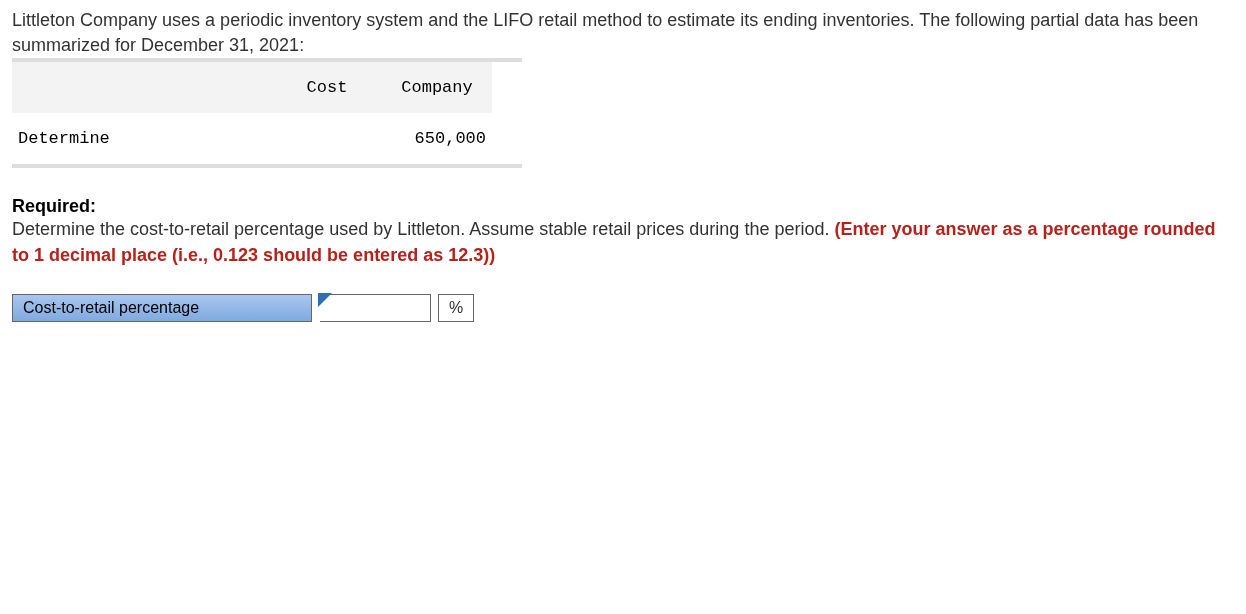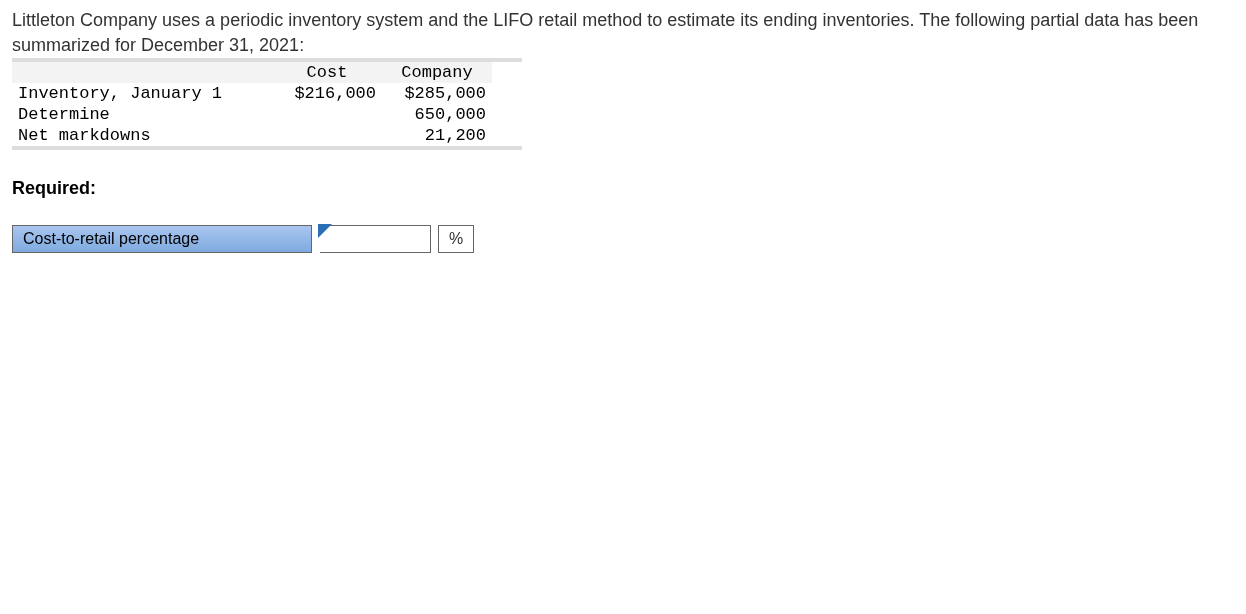--- a/index.html
+++ b/index.html
@@ -19,21 +19,21 @@
       color: #333;
     }
     .data-table {
       border-collapse: collapse;
       font-family: 'Courier New', Courier, monospace;
       font-size: 17px;
       color: #000;
       margin-bottom: 28px;
     }
     .data-table td {
-      padding: 1px 6px;
+      padding: 16px 6px;
       white-space: pre;
       font-family: Liberation Mono, monospace;
     }
     .data-table .label-col {
       min-width: 260px;
     }
     .data-table .cost-col {
       text-align: right;
       min-width: 110px;
     }
@@ -136,40 +136,33 @@
 
 <div class="top-band"></div>
 <table class="data-table">
   <tbody>
       <tr class="header-row">
     <td class="label-col header-shade"></td>
     <td class="cost-col header-shade">Cost</td>
     <td class="retail-col header-shade">Company</td>
   </tr>
   <tr>
-    <td class="label-col">Inventory, January 1</td>
-    <td class="cost-col">$216,000</td>
-    <td class="retail-col">$285,000</td>
-  </tr>
-  <tr>
     <td class="label-col">Determine</td>
     <td class="cost-col"></td>
     <td class="retail-col">650,000</td>
-  </tr>
-  <tr>
-    <td class="label-col">Net markdowns</td>
-    <td class="cost-col"></td>
-    <td class="retail-col">21,200</td>
   </tr>
 </tbody>
   </table>
 <div class="bottom-band" style="margin-top:-28px; margin-bottom:28px;"></div>
 
 <div class="required-section">
   <div class="required-label">Required:</div>
+  <div class="required-text">
+    <span>Determine the cost-to-retail percentage used by Littleton. Assume stable retail prices during the period. </span><span class="hint-text">(Enter your answer as a percentage rounded to 1 decimal place (i.e., 0.123 should be entered as 12.3))</span>
+  </div>
 </div>
 
 <div class="answer-row">
   <div class="answer-label">Cost-to-retail percentage</div>
   <div class="answer-input-wrap">
     <div class="answer-marker"></div>
     <input type="text" class="answer-input" value="" style="">
   </div>
   <div class="answer-unit">%</div>
 </div>

